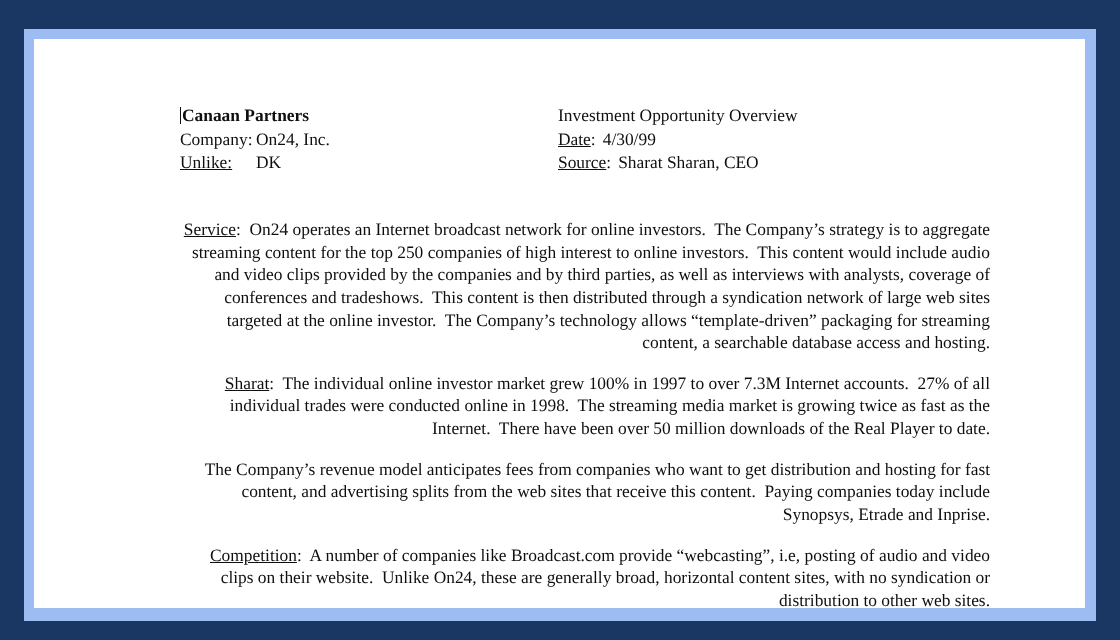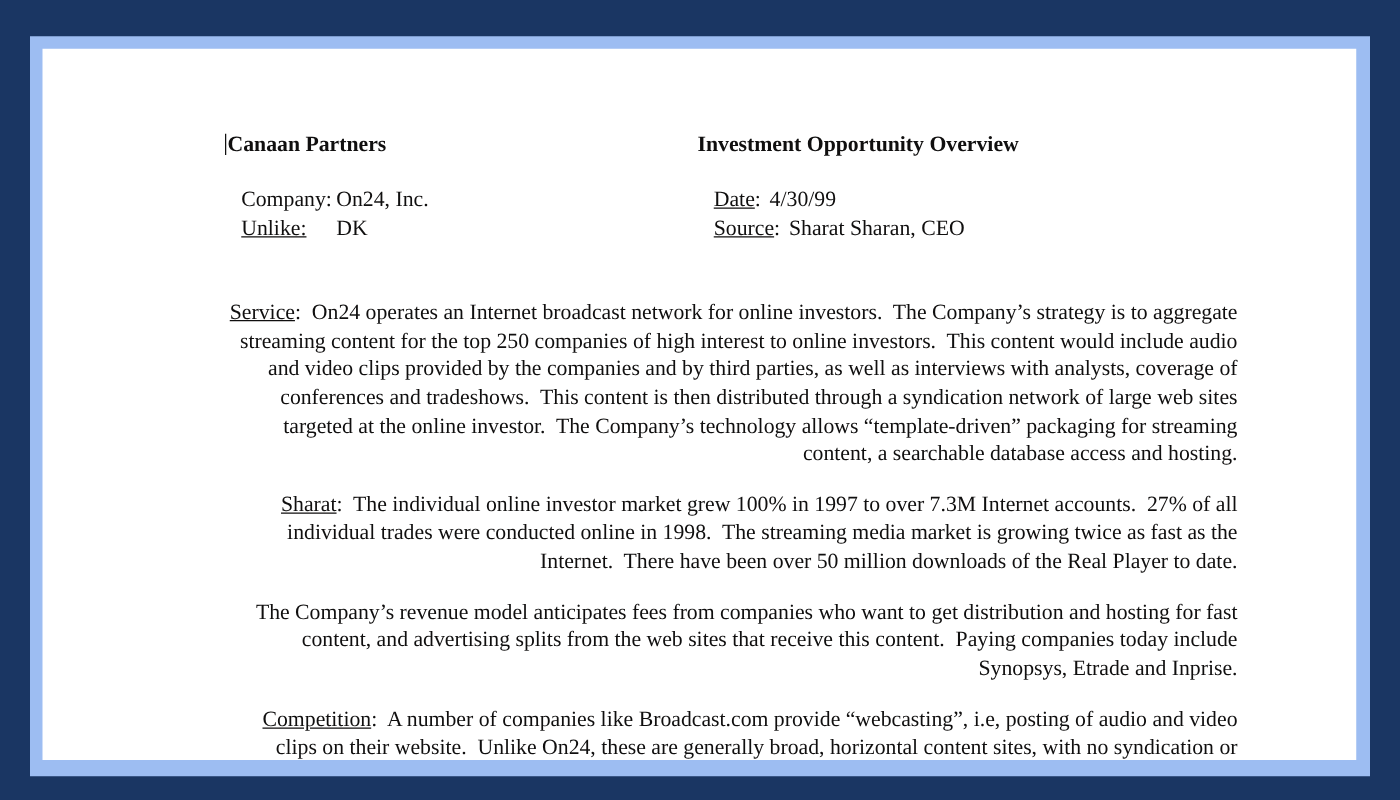--- a/index.html
+++ b/index.html
@@ -49,51 +49,49 @@
     width: 810px;
     color: #100f0f;
     font-size: 17.4px;
     line-height: 1.30;
     text-rendering: geometricPrecision;
   }
 
   .title-row {
     position: relative;
     height: 24px;
-    margin-bottom: 20px;
   }
   .caret {
     display: inline-block;
     width: 1px;
     height: 17px;
     background: #111;
     vertical-align: -3px;
     margin-right: 1px;
   }
   .title-left {
     position: absolute;
     left: 0;
     top: 0;
     font-weight: bold;
     white-space: nowrap;
   }
   .title-right {
     position: absolute;
     left: 378px;
     top: 0;
-    font-weight: bold;
+    font-weight: normal;
     white-space: nowrap;
   }
 
   
   .meta {
     position: relative;
     height: 78px;
     margin-bottom: 6px;
-    margin-left: 13px;
   }
   .meta-col-left { position: absolute; left: 0; top: 0; }
   .meta-col-right { position: absolute; left: 378px; top: 0; }
   .meta-line {
     white-space: nowrap;
     height: 22.5px;
     line-height: 22.5px;
   }
   .meta-key { display: inline-block; }
   .meta-key.u { text-decoration: underline; text-underline-offset: 1px; }

